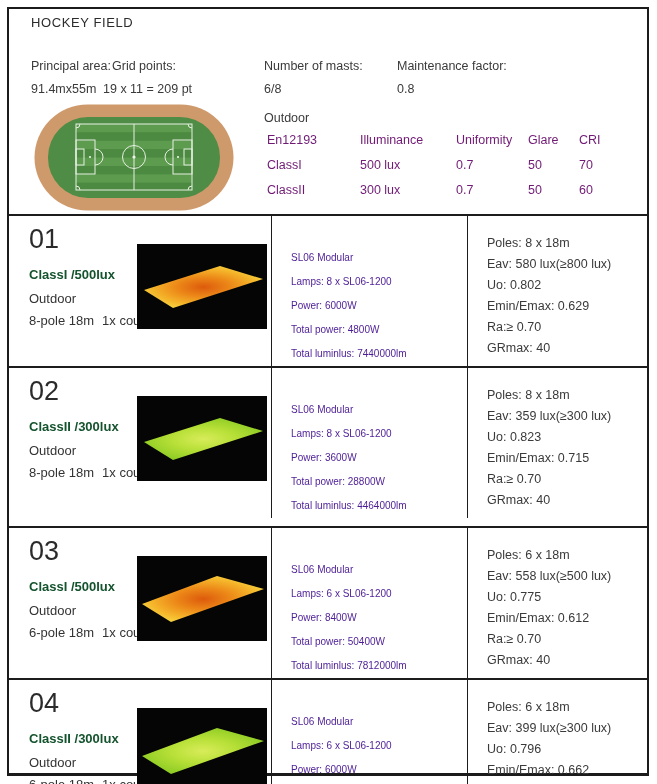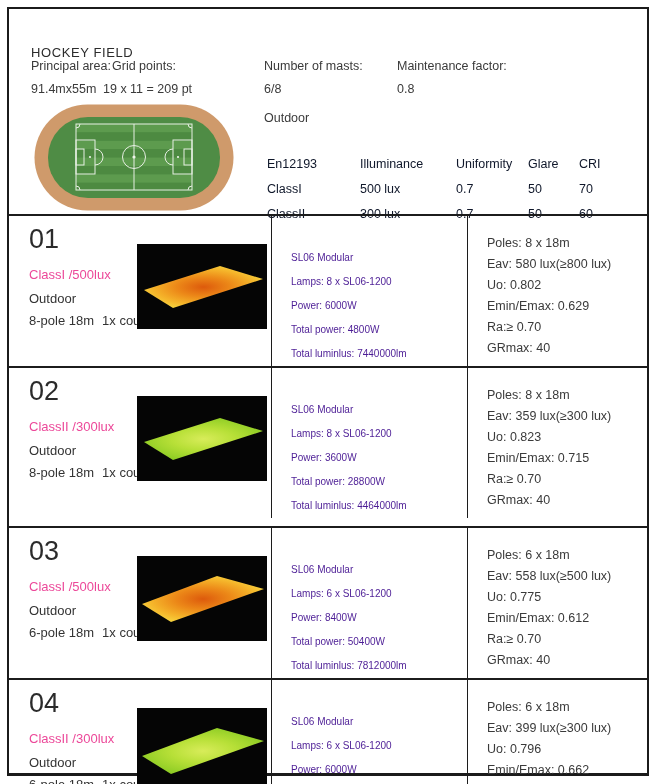--- a/index.html
+++ b/index.html
@@ -8,48 +8,48 @@
     font-family:"Liberation Sans","DejaVu Sans",sans-serif; color:#333;
     overflow:hidden;
   }
   .sheet {
     position:absolute; left:7px; top:7px; width:642px; height:769px;
     border:2px solid #1b1b1b; border-bottom-width:3px;
     box-sizing:border-box; display:flex; flex-direction:column; background:#fff;
   }
   
   .header-section { position:relative; height:205px; flex:0 0 205px; }
-  .doc-title { position:absolute; left:22px; top:36px; font-size:13px; letter-spacing:0.6px; color:#2c2c2c; }
+  .doc-title { position:absolute; left:22px; top:6px; font-size:13px; letter-spacing:0.6px; color:#2c2c2c; }
   .field-block { position:absolute; font-size:12.5px; color:#3a3a3a; }
   .field-block .lbl { display:block; }
   .field-block .val { display:block; margin-top:9px; }
   .fb1 { left:22px;  top:50px; }
   .fb2 { left:94px;  top:50px; }
   .fb3 { left:255px; top:50px; }
   .fb4 { left:388px; top:50px; }
   .fb2 .lbl { padding-left:9px; }
   .env-label { position:absolute; left:255px; top:102px; font-size:12.5px; color:#3a3a3a; }
-  .std-table { position:absolute; left:255px; top:148px; width:370px; height:70px; font-size:12.5px; color:#0f172a; }
+  .std-table { position:absolute; left:255px; top:124px; width:370px; height:70px; font-size:12.5px; color:#701a75; }
   .std-row { position:absolute; left:0; width:100%; height:16px; }
   .std-r0 { top:0; } .std-r1 { top:25px; } .std-r2 { top:50px; }
   .std-cell { position:absolute; white-space:nowrap; }
   .c1 { left:3px; } .c2 { left:96px; } .c3 { left:192px; } .c4 { left:264px; } .c5 { left:315px; }
   
   .field-illustration { position:absolute; left:25px; top:95px; width:200px; height:107px; }
   
   .data-row {
     position:relative; display:flex; border-top:2px solid #1c1c1c; box-sizing:border-box;justify-content:space-between;
   }
   .dr1 { flex:0 0 143px; } .dr2 { flex:0 0 144px; } .dr3 { flex:0 0 141px;margin-top:8px; } .dr4 { flex:1 1 auto; }
   .cell { position:relative; box-sizing:border-box; }
   .cell-left  { flex:0 0 262px; }
   .cell-mid   { flex:0 0 196px; border-left:1px solid #1c1c1c; padding:30px 0 0 19px; }
   .cell-right { flex:1 1 auto;  border-left:1px solid #1c1c1c; padding:17px 0 0 19px; }
   .row-number { position:absolute; left:20px; top:8px; font-size:27px; color:#2b2b2b; }
-  .row-class  { position:absolute; left:20px; top:51px; font-size:13px; color:#ec4899; }
+  .row-class  { position:absolute; left:20px; top:51px; font-size:13px; color:#14532d;font-weight:bold; }
   .row-env    { position:absolute; left:20px; top:75px; font-size:13px; color:#333; }
   .row-pole   { position:absolute; left:20px; top:97px; font-size:13px; color:#333; display:flex; gap:8px; white-space:nowrap; }
   .heatmap-box { position:absolute; right:4px; top:28px; width:130px; height:85px; background:#050505; }
   .spec-line   { font-size:10px; line-height:24px; color:#4c1d95; white-space:nowrap; }
   .result-line { font-size:12.5px; line-height:21px; color:#3a3a3a; white-space:nowrap; }
   .hidden-defs { position:absolute; width:0; height:0; }
 </style>
 </head>
 <body>
 

